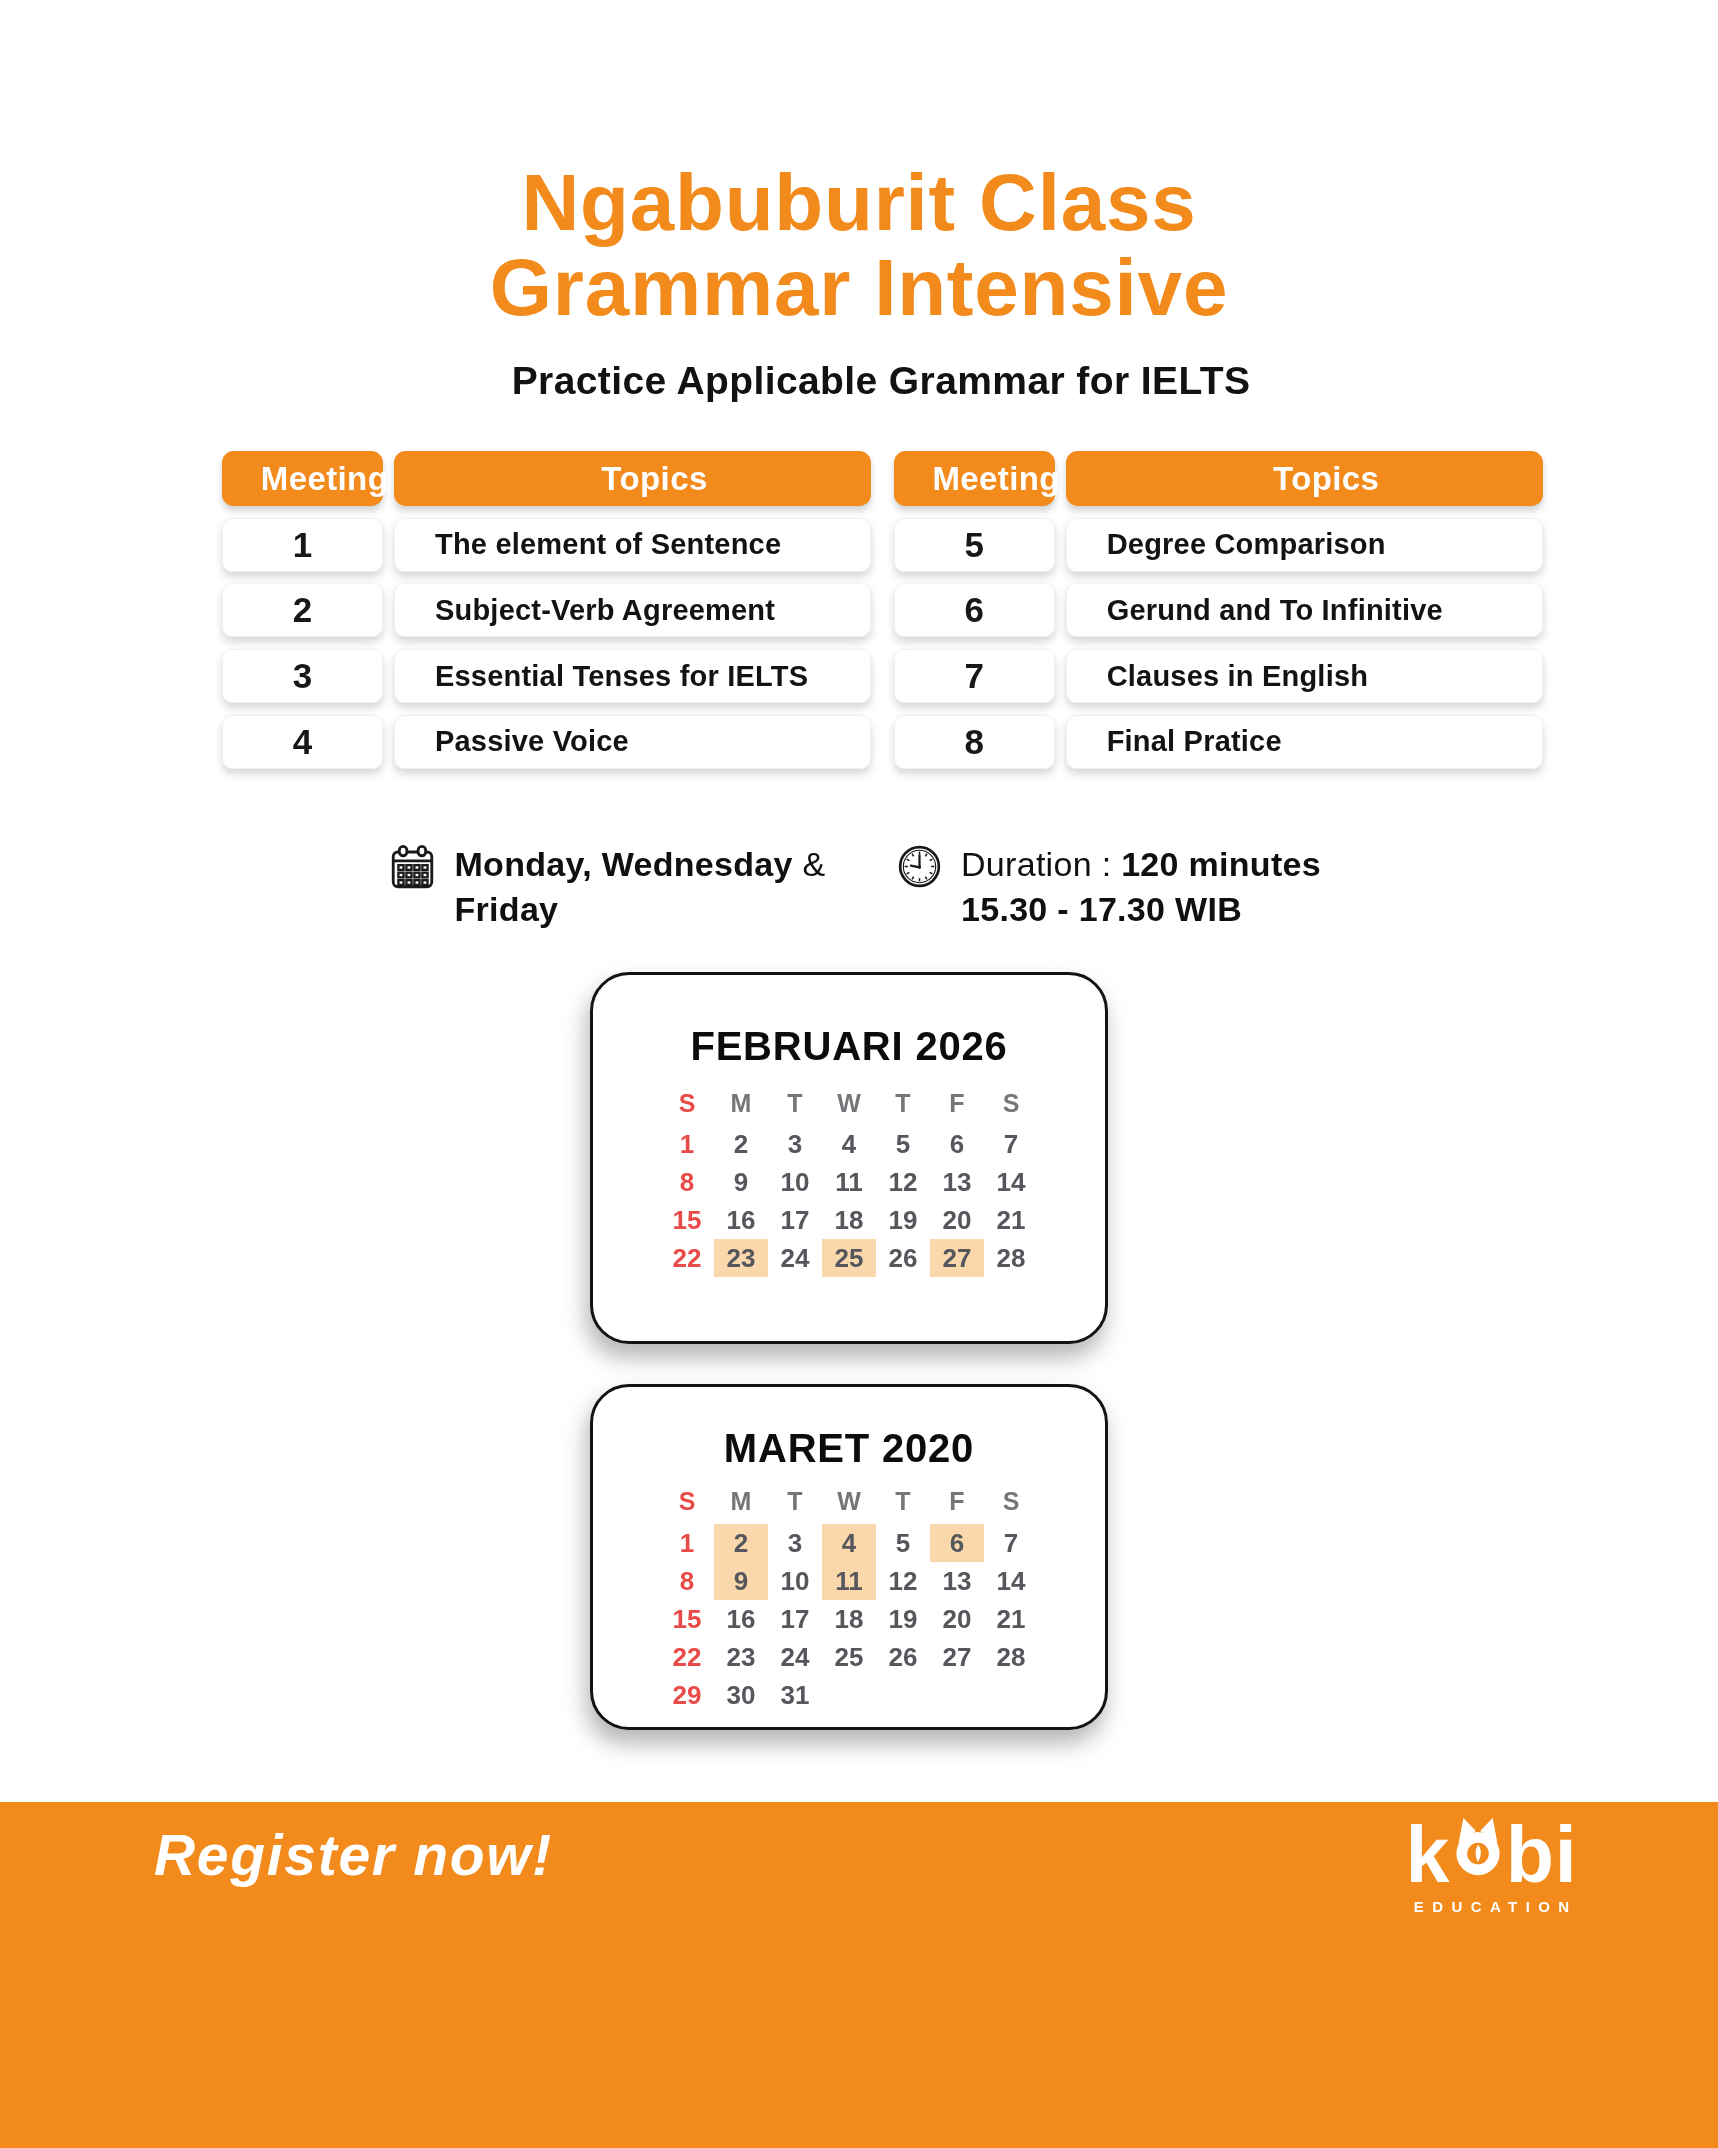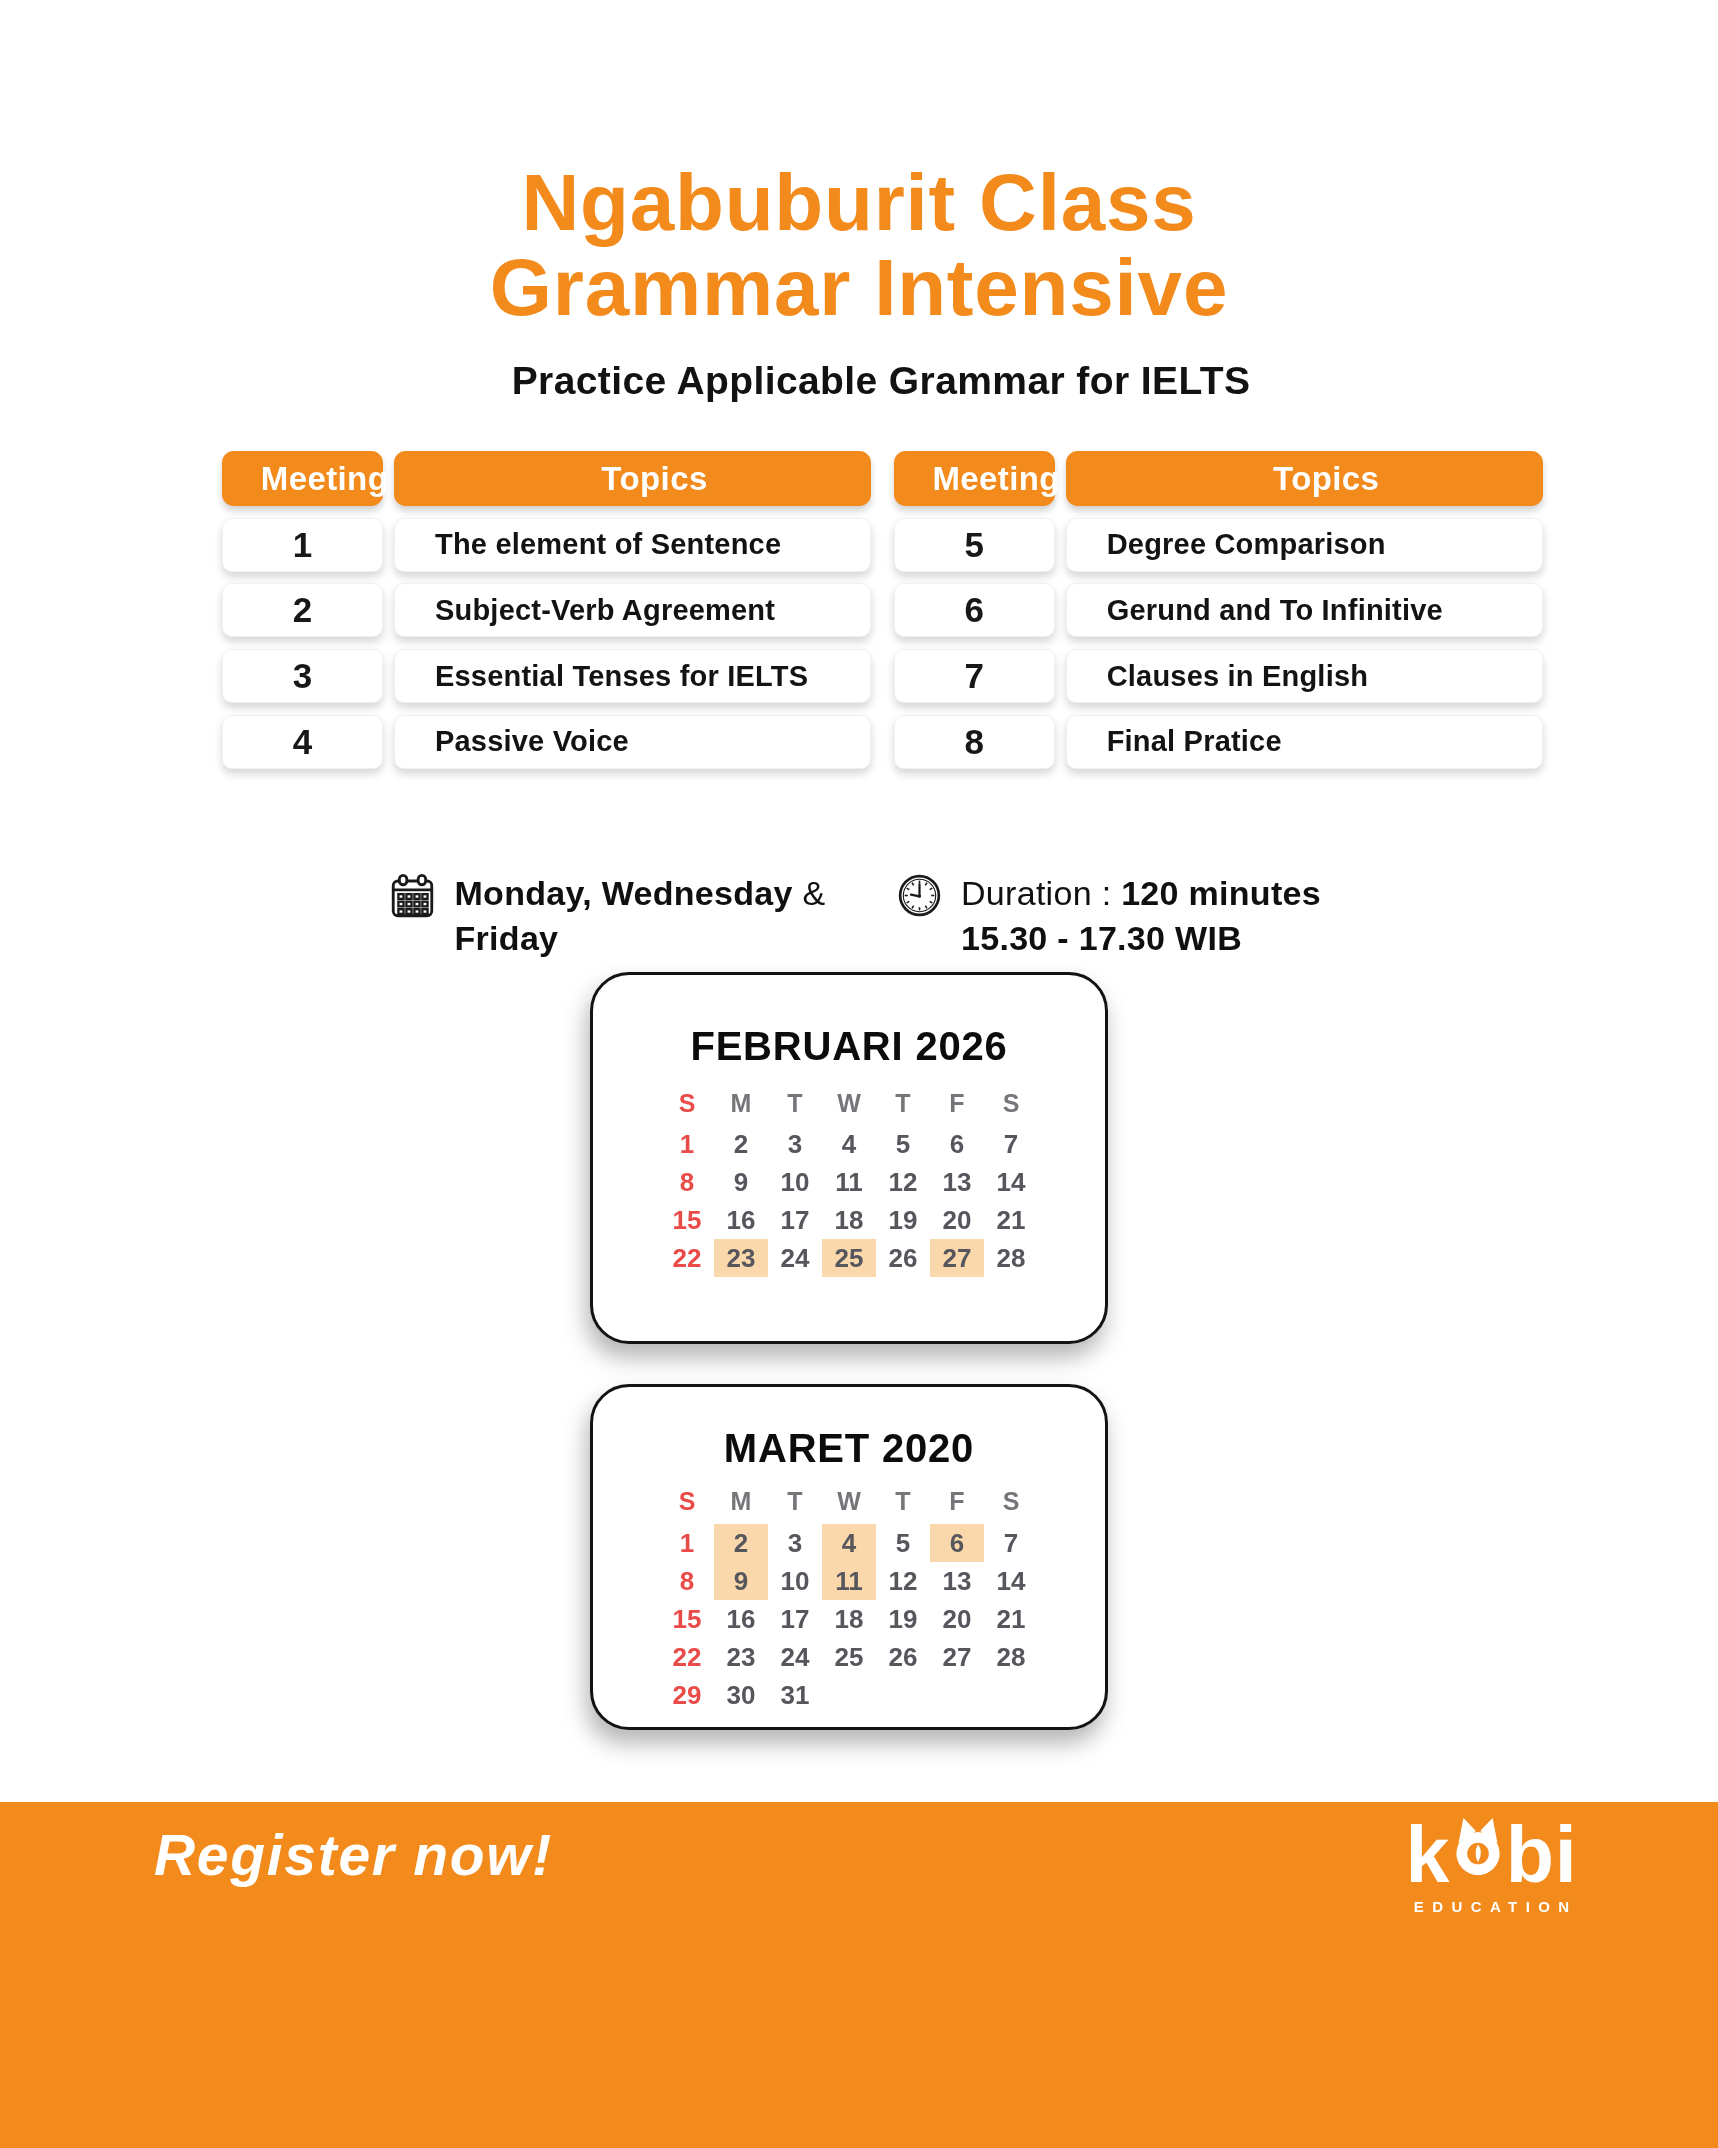--- a/index.html
+++ b/index.html
@@ -28,21 +28,21 @@
     font-weight:800;font-size:33px;display:flex;align-items:center;justify-content:center;
     box-shadow:0 5px 7.6px rgba(0,0,0,.18);letter-spacing:0.4px;padding-left:44px;
   }
   .cell{
     height:54px;background:#fff;border-radius:10px;display:flex;align-items:center;
     box-shadow:0 5px 8.4px rgba(0,0,0,.16);border:0.8px solid #f1f1f1;
   }
   .cell.num{justify-content:center;font-size:35px;font-weight:700;color:#18181a;}
   .cell.topic{padding-left:40px;font-size:29px;font-weight:700;color:#131315;letter-spacing:0.2px;}
   
-  .info{position:absolute;top:842px;left:389px;display:flex;align-items:flex-end;margin-top:29px;}
+  .info{position:absolute;top:842px;left:389px;display:flex;align-items:flex-end;}
   .info-item{display:flex;gap:18.5px;align-items:flex-start;}
   .info-item+.info-item{margin-left:72px;}
   .info-icon{flex:0 0 auto;margin-top:1.7px;}
   .info-text{font-size:34px;color:#101012;line-height:1.32;font-weight:400;letter-spacing:0.3px;}
   .info-text b{font-weight:700;}
   
   .cal-card{
     position:absolute;left:590px;width:518px;background:#fff;
     border:3.4px solid #131313;border-radius:39px;
     box-shadow:-3.4px 13.4px 22px rgba(95,95,95,.45);

